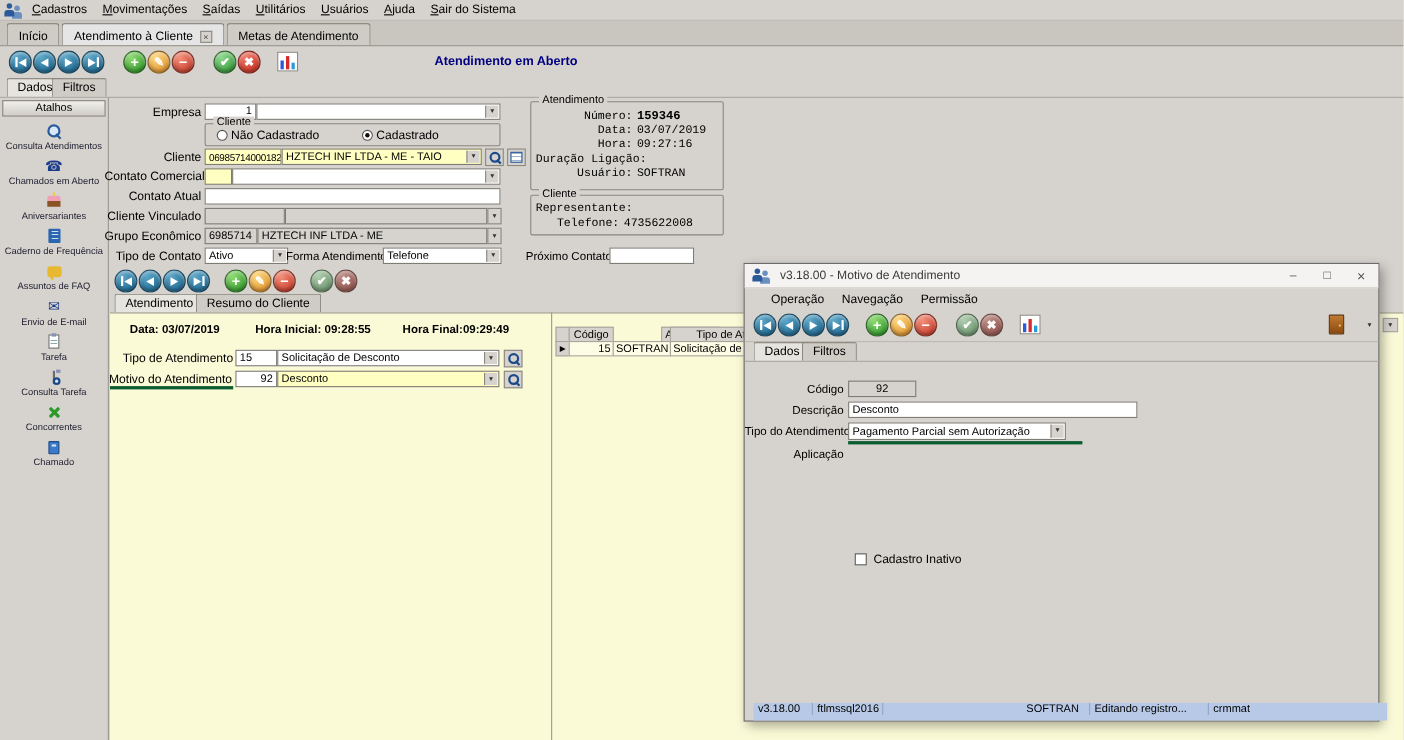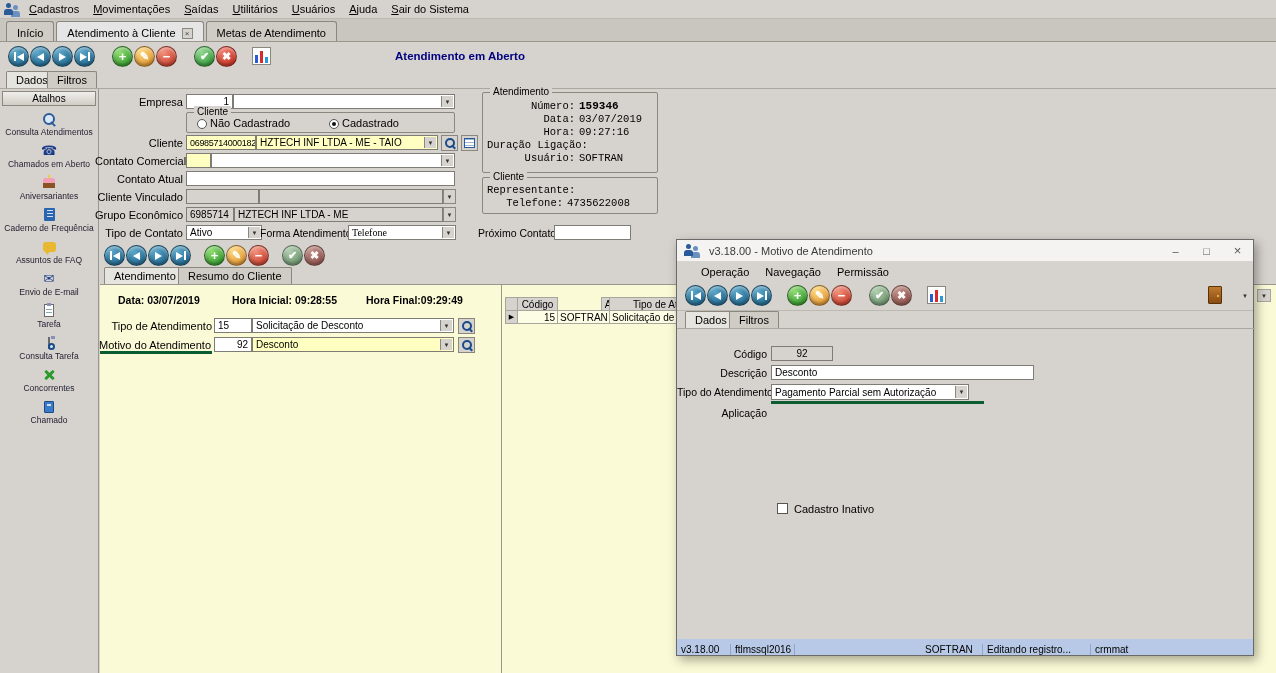--- a/index.html
+++ b/index.html
@@ -120,21 +120,21 @@
   .dlg-controls { margin-left: auto; display: flex; height: 100%; }
   .dlg-ctl { width: 31px; display: flex; align-items: center; justify-content: center; color: #555; font-size: 11px; cursor: pointer; }
   .dlg-menubar { position: absolute; left: 0; top: 22px; width: 100%; height: 20px; display: flex; align-items: center; padding-left: 16px; }
   .dlg-menu-item { padding: 2px 8px; cursor: default; }
   .dlg-toolbar { position: absolute; left: 0; top: 42px; width: 100%; height: 29px; border-bottom: 1px solid #bcb9b2; }
   .door-icon { position: absolute; width: 14px; height: 18px; background: linear-gradient(#c07a30, #8a4a10); border: 1px solid #5a3208; border-radius: 1px; cursor: pointer; }
   .door-icon::after { content: ""; position: absolute; right: 2px; top: 8px; width: 2px; height: 2px; border-radius: 50%; background: #f0d060; }
   .overflow-btn { position: absolute; display: flex; align-items: center; justify-content: center; font-size: 6px; color: #333; background: #d6d3ce; border: 1px solid #a8a59e; cursor: pointer; }
   .scrollcol { position: absolute; right: 1px; top: 1px; bottom: 1px; width: 14px; background: #e9e7e2; border-left: 1px solid #c8c5be; }
   .scr-arrow { position: absolute; left: 0; width: 13px; height: 13px; background: #d6d3ce; border: 1px solid #a8a59e; display: flex; align-items: center; justify-content: center; font-size: 6px; color: #444; cursor: pointer; }
-  .dlg-status { position: absolute; left: 0; bottom: 0; width: 100%; height: 16px; background: #b7c9e6; display: flex; font-size: 10px; align-items: flex-end; }
+  .dlg-status { position: absolute; left: 8px; bottom: 0; width: 100%; height: 16px; background: #b7c9e6; display: flex; font-size: 10px; align-items: flex-start; }
   .status-seg { border-right: 1px solid #8fa6c8; padding: 0 4px; display: flex; align-items: center; overflow: hidden; white-space: nowrap; }
 
   .people-icon { position: relative; width: 18px; height: 13px; display: inline-block; }
   .people-icon::before { content: ""; position: absolute; left: 2px; top: 0; width: 5px; height: 5px; border-radius: 50%; background: #2a5a9a; box-shadow: 7px 2px 0 #6a90c0; }
   .people-icon::after { content: ""; position: absolute; left: 0; top: 6px; width: 9px; height: 6px; border-radius: 3px 3px 0 0; background: #2a5a9a; box-shadow: 7px 2px 0 #6a90c0; }
 </style>
 </head>
 <body>
 
 <div class="screen">
@@ -302,21 +302,21 @@
   <div class="field disabled" style="left:186px;top:207px;width:48px;">6985714</div>
   <div class="field disabled" style="left:234px;top:207px;width:209px;">HZTECH INF LTDA - ME</div>
   <div class="arrow-solo" style="left:443px;top:207px;">▼</div>
 
   <span class="lbl r" style="left:95px;top:227px;width:88px;">Tipo de Contato</span>
   <div class="field combo" style="left:186px;top:225px;width:76px;">
       <span>Ativo</span>
       <span class="arrowbox">▼</span>
     </div>
   <span class="lbl r f10" style="left:260px;top:227px;width:86px;">Forma Atendimento</span>
-  <div class="field combo" style="left:348px;top:225px;width:108px;font-family:Liberation Serif, serif;">
+  <div class="field combo" style="left:348px;top:225px;width:108px;">
       <span>Telefone</span>
       <span class="arrowbox">▼</span>
     </div>
 
   <span class="lbl r f10" style="left:478px;top:227px;width:74px;">Próximo Contato</span>
   <div class="field" style="left:554px;top:225px;width:77px;"></div>
 
   <div class="groupbox" style="left:482px;top:92px;width:176px;height:81px;">
     <span class="gb-title">Atendimento</span>
     <div class="info-line" style="left:4px;top:7px;">

